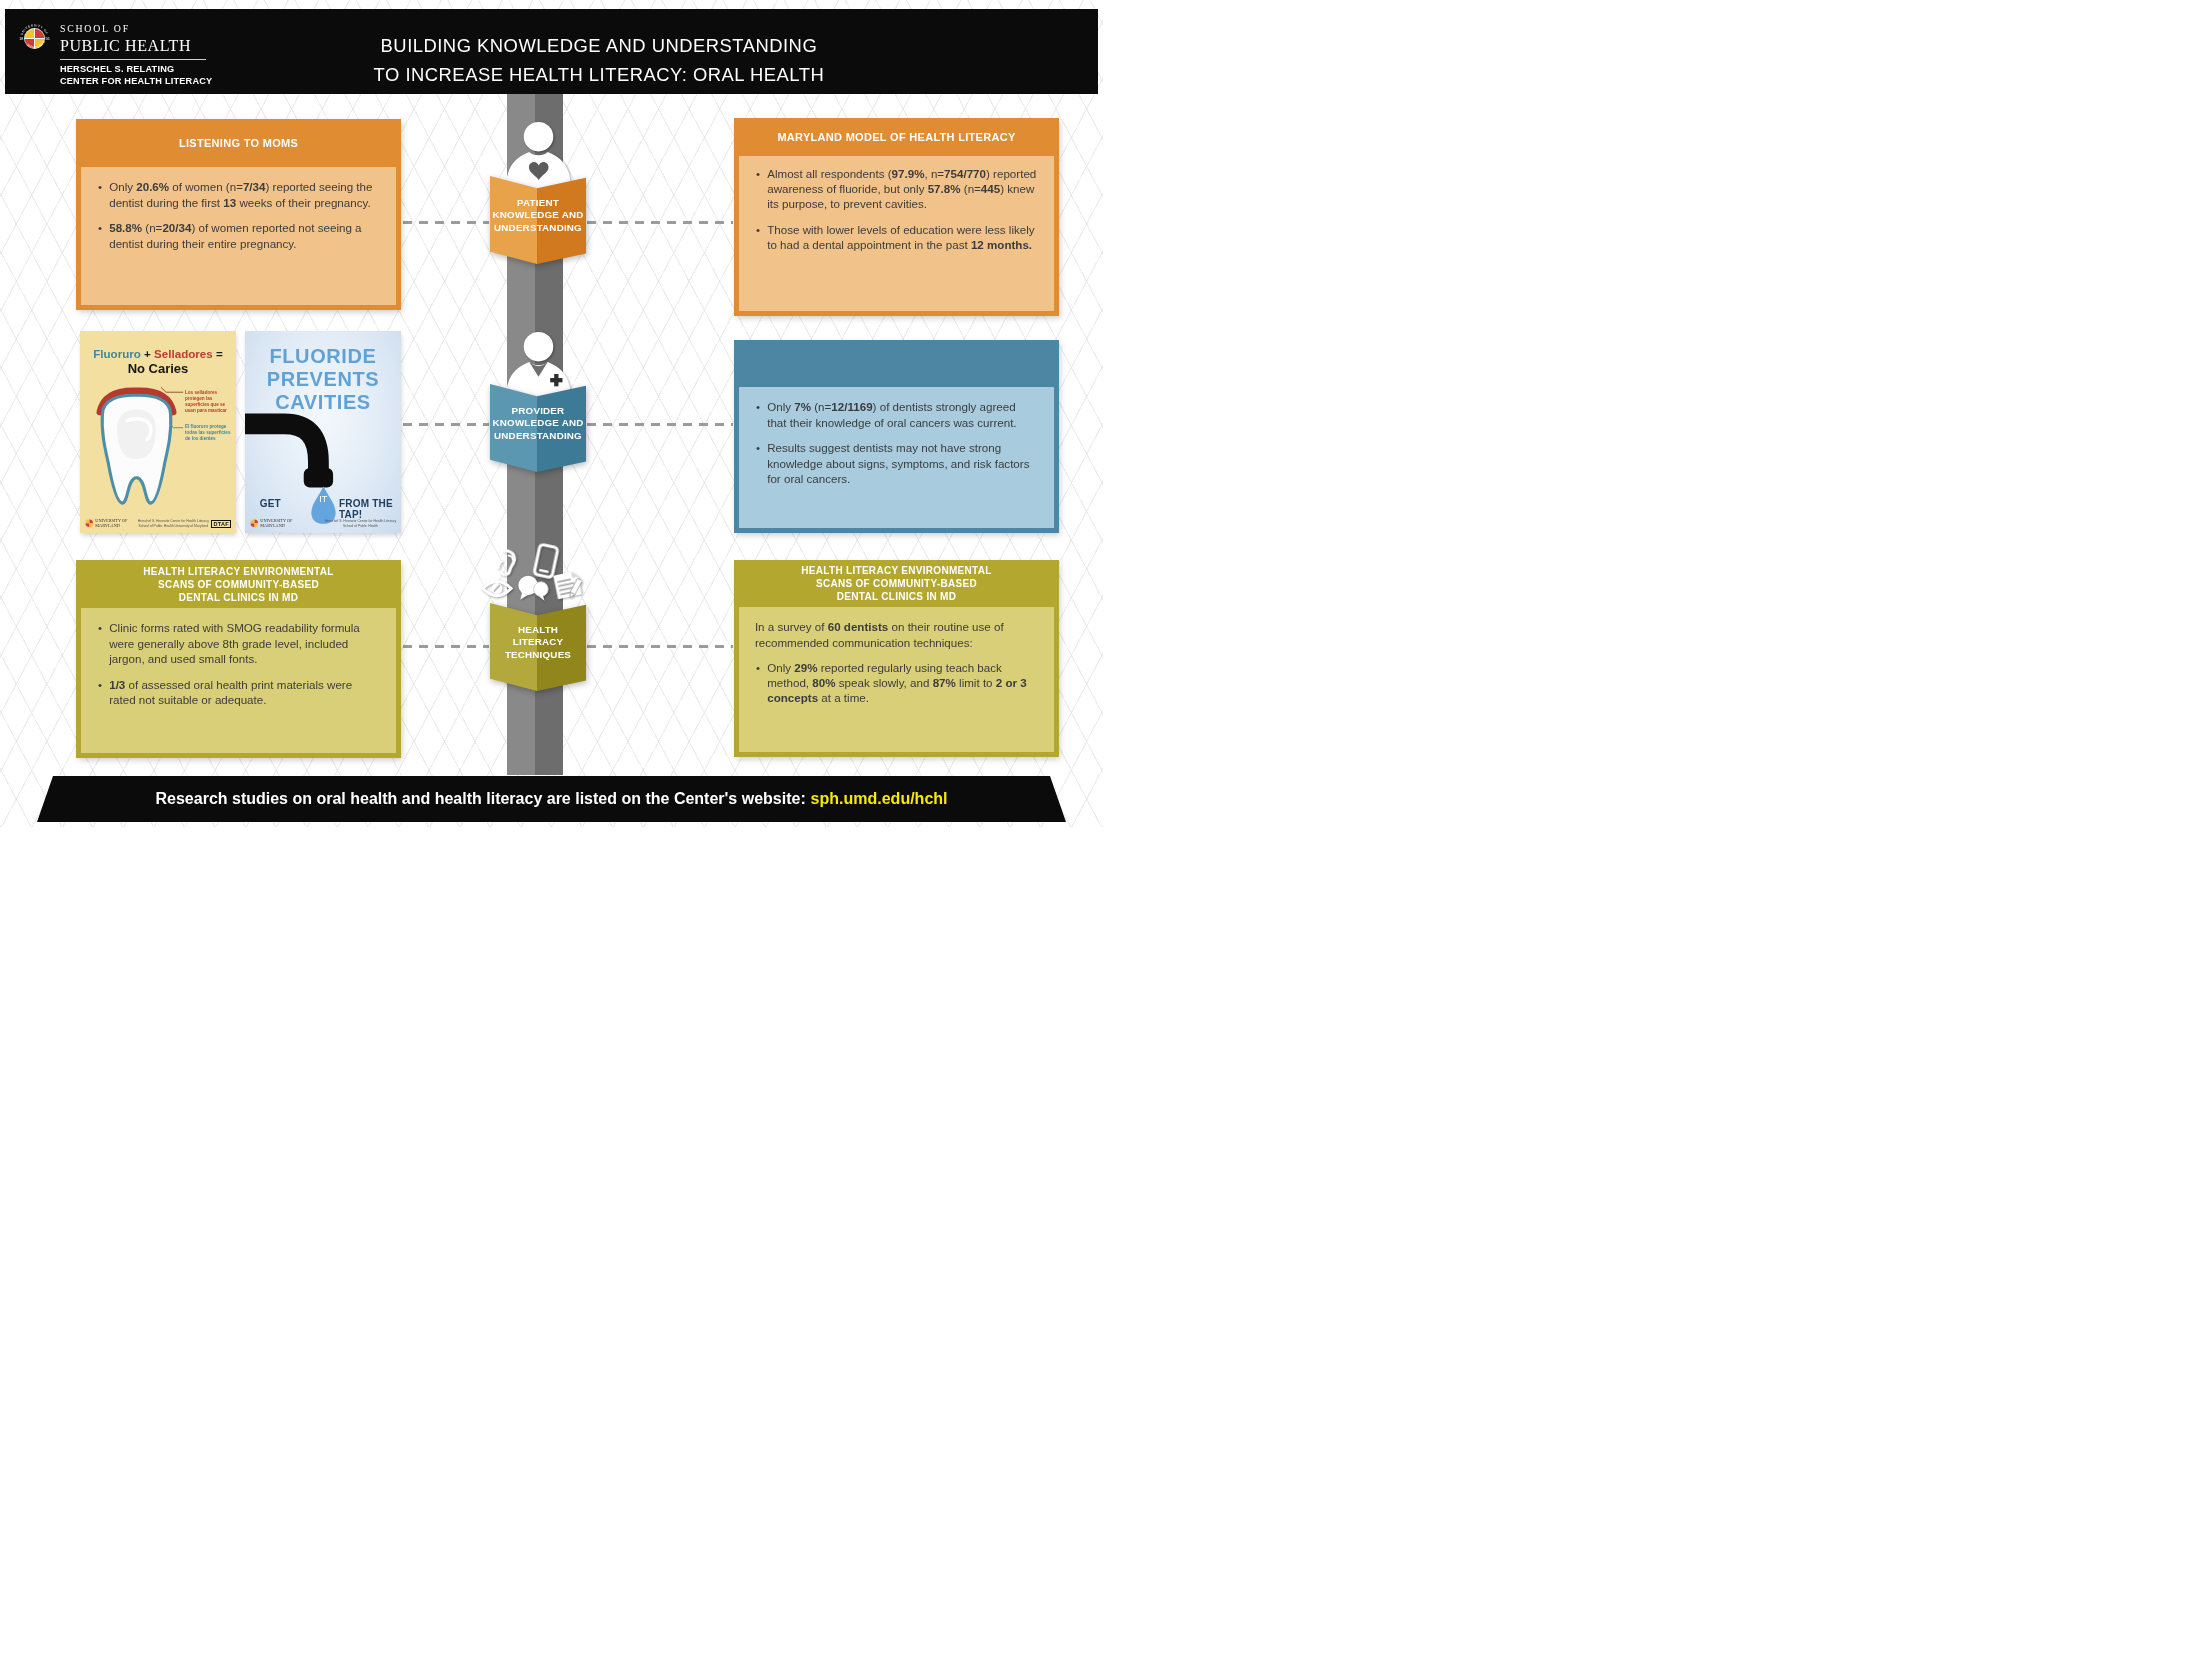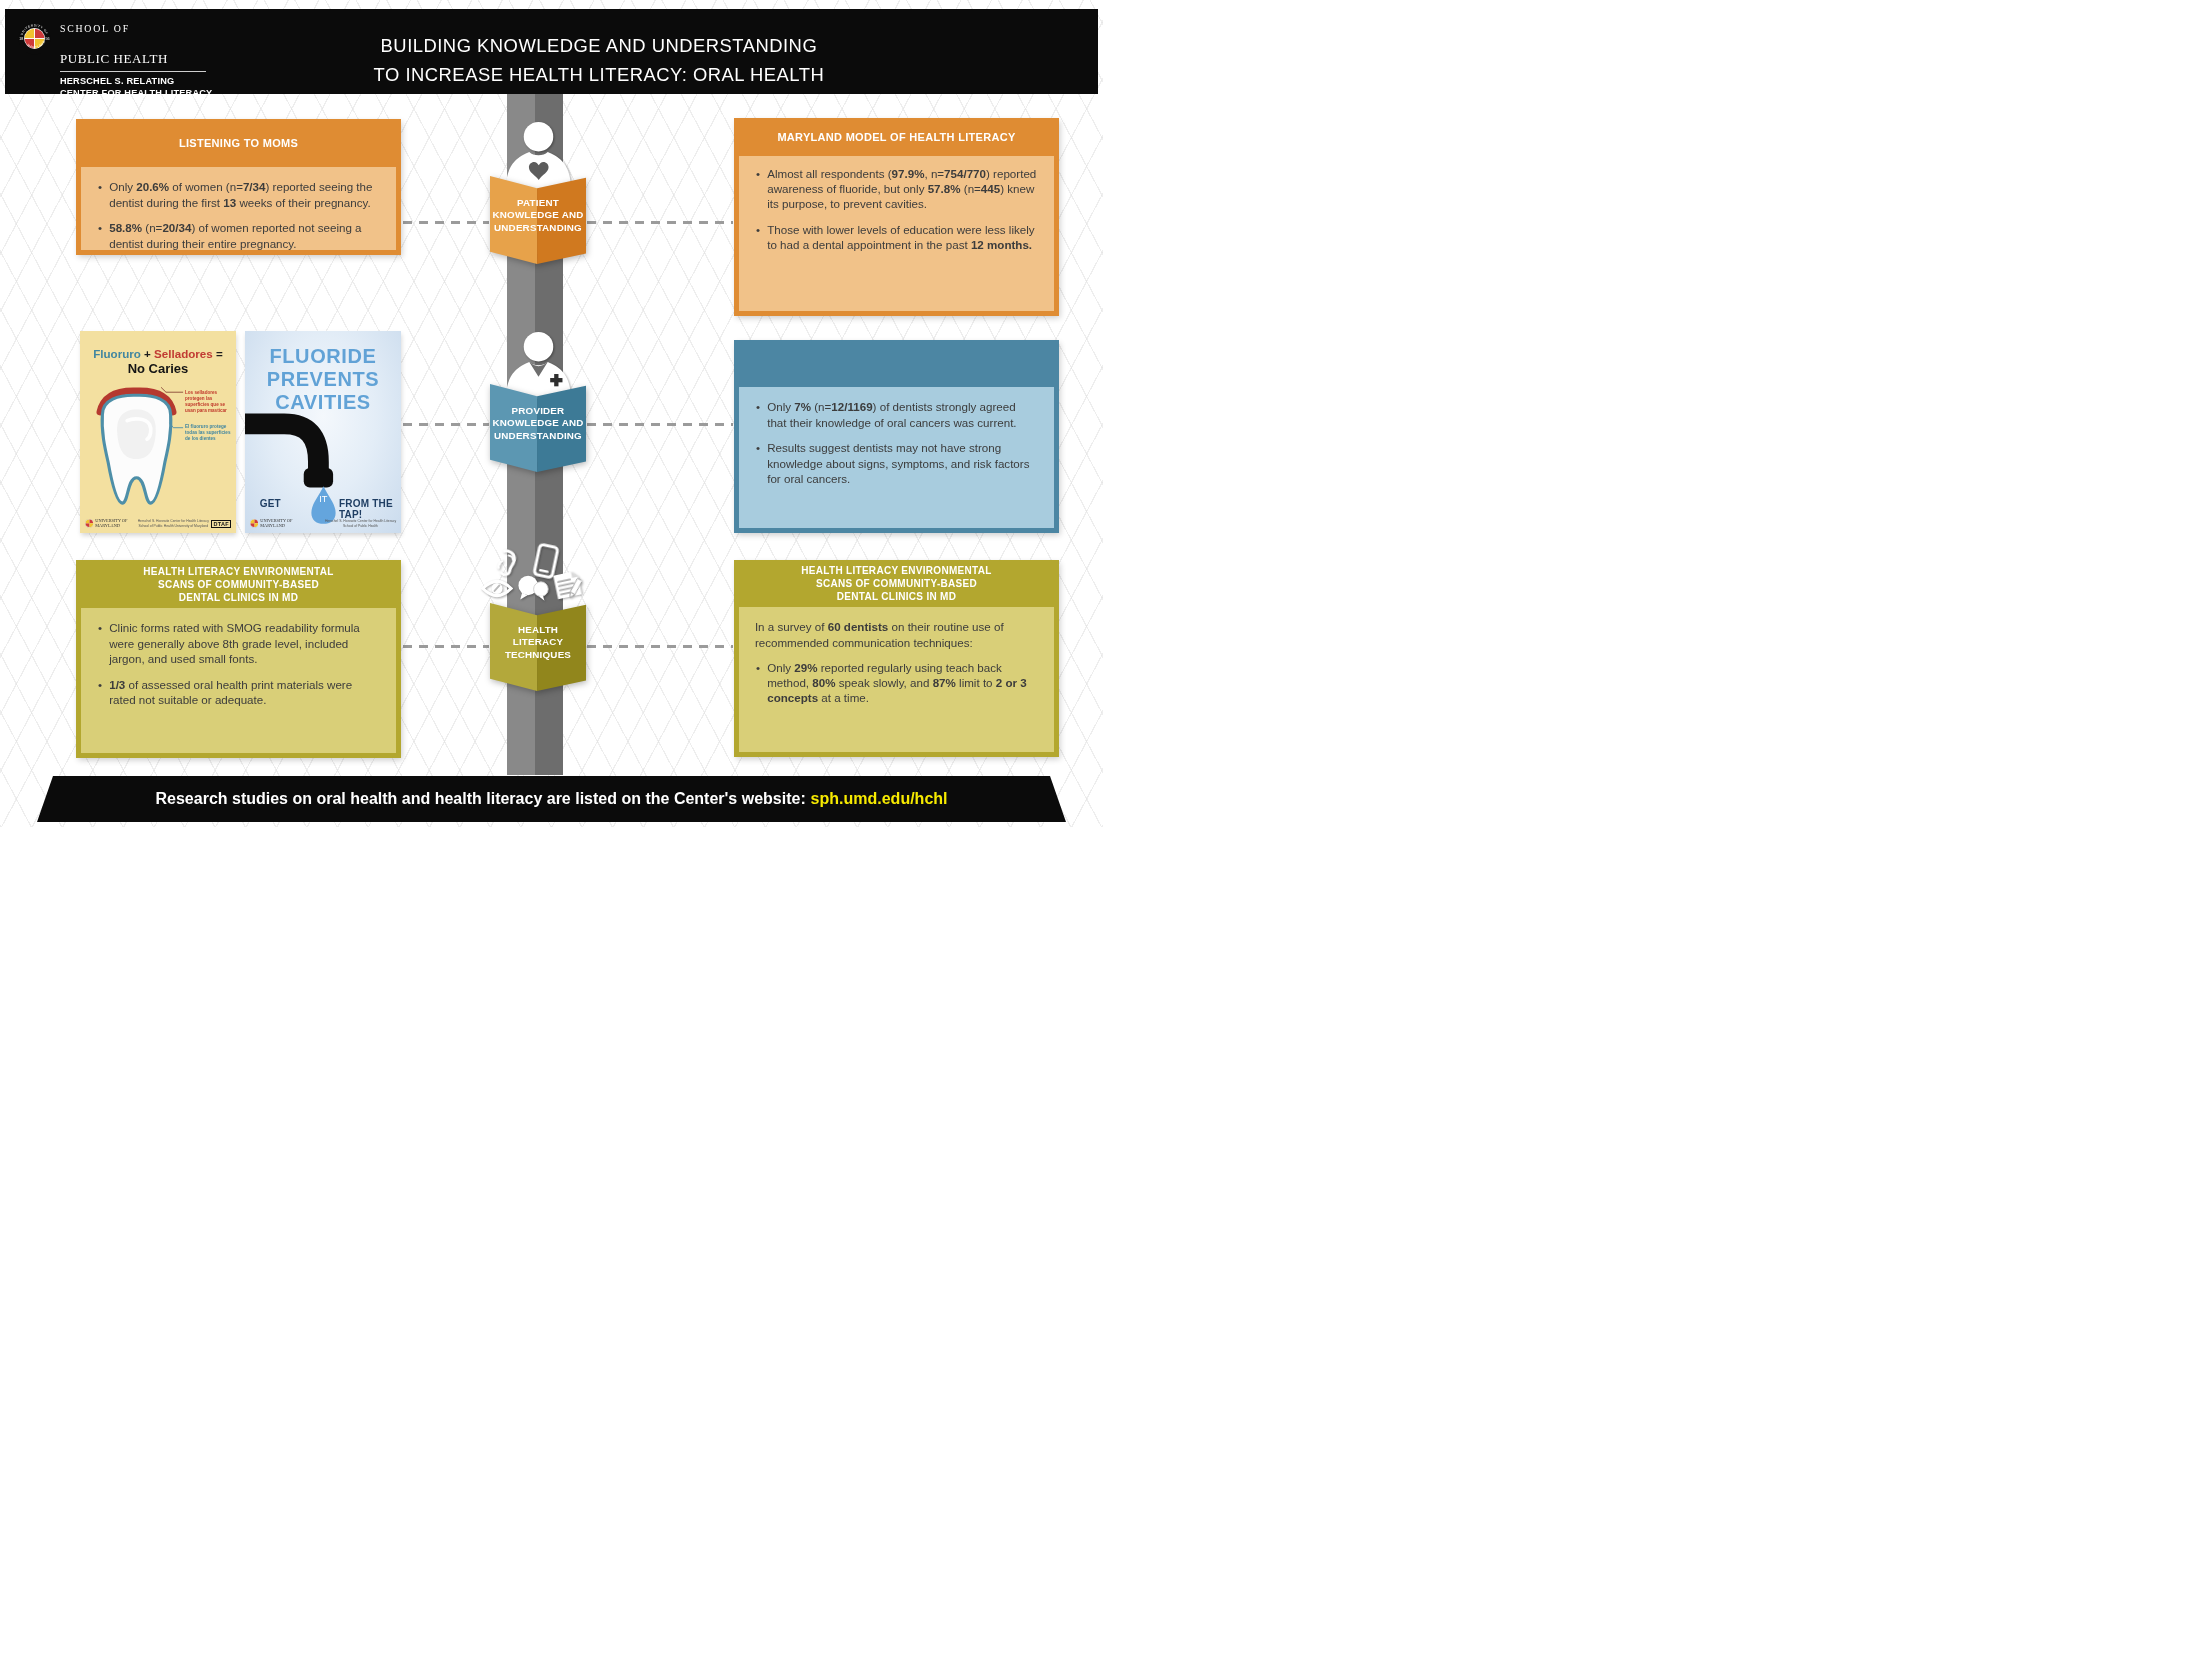--- a/index.html
+++ b/index.html
@@ -7,42 +7,42 @@
     font-family:"Liberation Sans",sans-serif;}
   .pattern{position:absolute;inset:0;
     background:
       repeating-linear-gradient(62deg,rgba(224,224,224,.55) 0 1.2px,transparent 1.2px 27px),
       repeating-linear-gradient(-62deg,rgba(224,224,224,.55) 0 1.2px,transparent 1.2px 27px);}
   
   .top-bar{position:absolute;left:4.9px;right:4.9px;top:8.6px;height:85px;background:#0b0b0b;z-index:4;}
   .logo-globe{position:absolute;left:13.5px;top:13.5px;width:33px;height:33px;}
   .logo-text{position:absolute;left:55px;top:14.7px;color:#fff;}
   .school1{font-family:"Liberation Serif",serif;font-size:9.8px;letter-spacing:1.8px;}
-  .school2{font-family:"Liberation Serif",serif;font-size:13px;letter-spacing:0.6px;margin-top:17px;}
+  .school2{font-family:"Liberation Serif",serif;font-size:16px;letter-spacing:0.6px;margin-top:3px;}
   .logo-rule{width:146px;height:1.2px;background:#cfcfcf;margin:3.7px 0 4.3px 0;}
   .center1,.center2{font-size:9.2px;font-weight:bold;letter-spacing:0.2px;line-height:1.25;}
   .main-title{position:absolute;left:263px;top:22px;width:662px;text-align:center;color:#fff;
     font-weight:normal;font-size:18.4px;letter-spacing:0.5px;line-height:29px;}
   
   .pillar{position:absolute;left:507px;top:93px;width:56px;height:682px;z-index:1;
     background:linear-gradient(90deg,#898989 0 50%,#6d6d6d 50% 100%);}
   
   .dash{position:absolute;height:3.1px;z-index:1;
     background:repeating-linear-gradient(90deg,#9b9b9b 0 9.2px,transparent 9.2px 16px);}
   
   .box{position:absolute;width:325px;z-index:2;box-shadow:1.8px 3.1px 6.1px rgba(0,0,0,.20);}
   .box-head{position:absolute;left:0;right:0;top:0;display:flex;align-items:center;justify-content:center;
     text-align:center;color:#fff;font-weight:bold;letter-spacing:0.3px;}
   .box-body{position:absolute;left:4.9px;right:4.9px;bottom:4.9px;padding:12.3px 16px;color:#3c3c3c;
     font-size:11.6px;line-height:1.32;}
   .bullet{position:relative;padding-left:12.3px;margin-bottom:10.4px;}
   .bullet:before{content:"\2022";position:absolute;left:1.2px;top:0;}
   .intro{margin-bottom:9.8px;}
   .b{font-weight:bold;} .body-orange{background:#F1C289;} .body-blue{background:#A8CCDE;} .body-olive{background:#D9CF78;}
-  #box-listening{left:76px;top:119px;height:136px;background:#DF8C33;}
+  #box-listening{left:76px;top:119px;height:191px;background:#DF8C33;}
   #box-listening .box-head{height:48px;font-size:11px;}
   #box-listening .box-body{top:48px;}
   #box-model{left:734px;top:118px;height:198px;background:#DF8C33;}
   #box-model .box-head{height:38px;font-size:11px;}
   #box-model .box-body{top:38px;padding-top:9.8px;}
   #box-dentists{left:734px;top:340px;height:193px;background:#4C86A3;}
   #box-dentists .box-head{height:47px;font-size:10px;line-height:1.3;}
   #box-dentists .box-body{top:47px;}
   #box-scans-left{left:76px;top:560px;height:198px;background:#B3A72F;}
   #box-scans-left .box-head{height:48px;font-size:10px;line-height:1.3;}

